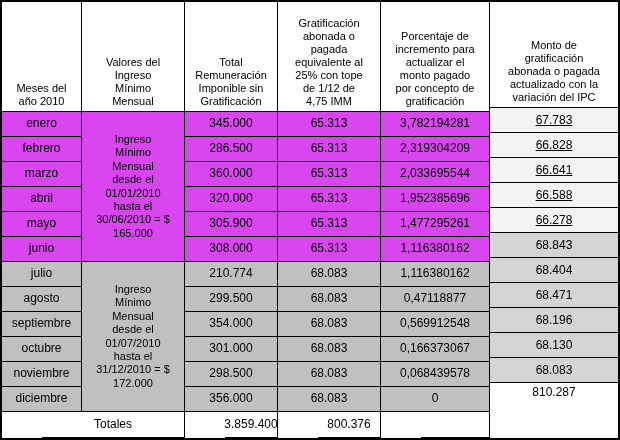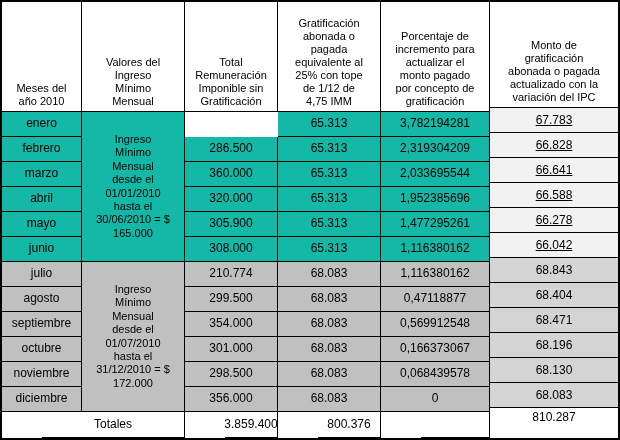--- a/index.html
+++ b/index.html
@@ -48,21 +48,21 @@
     white-space: pre-line;
     background: #ffffff;
   }
 
   .imm {
     font-size: 11px;
     line-height: 13.4px;
     white-space: pre-line;
   }
 
-  .light { background: #14b8a6; }
+  .light { background: #d946ef; }
   .dark  { background: #c0c0c0; }
   .white { background: #ffffff; margin-left: 40px; }
 
   
   .right-col {
     position: absolute;
     left: 488px; top: 0;
     width: 128px;
     height: 436px;
     display: flex;
@@ -154,20 +154,21 @@
 165.000</div>
     <div class="c imm dark" style="grid-area:8/2/14/3">Ingreso
 Mínimo
 Mensual
 desde el
 01/07/2010
 hasta el
 31/12/2010 = $
 172.000</div>
 
+    <div class="c light" style="grid-area:2/3">345.000</div>
     <div class="c light" style="grid-area:3/3">286.500</div>
     <div class="c light" style="grid-area:4/3">360.000</div>
     <div class="c light" style="grid-area:5/3">320.000</div>
     <div class="c light" style="grid-area:6/3">305.900</div>
     <div class="c light" style="grid-area:7/3">308.000</div>
     <div class="c dark" style="grid-area:8/3">210.774</div>
     <div class="c dark" style="grid-area:9/3">299.500</div>
     <div class="c dark" style="grid-area:10/3">354.000</div>
     <div class="c dark" style="grid-area:11/3">301.000</div>
     <div class="c dark" style="grid-area:12/3">298.500</div>
@@ -209,21 +210,20 @@
     <div class="rc rc-header">Monto de
 gratificación
 abonada o pagada
 actualizado con la
 variación del IPC</div>
     <div class="rc rc-light">67.783</div>
     <div class="rc rc-light">66.828</div>
     <div class="rc rc-light">66.641</div>
     <div class="rc rc-light">66.588</div>
     <div class="rc rc-light">66.278</div>
-    <div class="rc rc-light">66.042</div>
     <div class="rc rc-dark">68.843</div>
     <div class="rc rc-dark">68.404</div>
     <div class="rc rc-dark">68.471</div>
     <div class="rc rc-dark">68.196</div>
     <div class="rc rc-dark">68.130</div>
     <div class="rc rc-dark">68.083</div>
     <div class="rc rc-footer">810.287</div>
   </div>
 
 </div>

